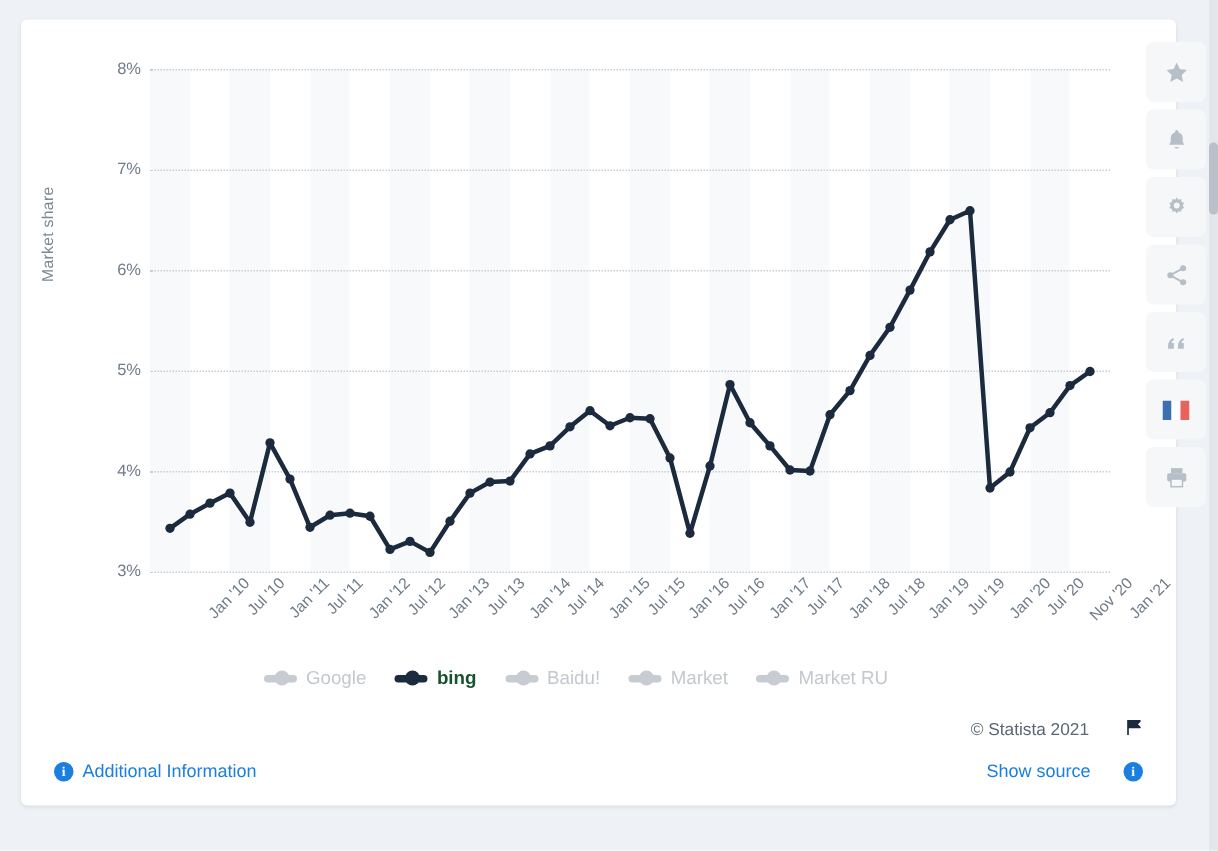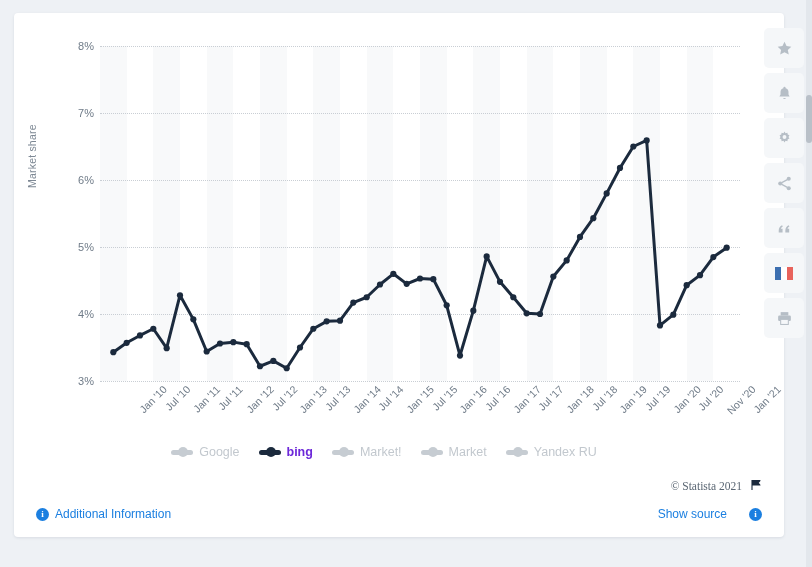--- a/index.html
+++ b/index.html
@@ -100,21 +100,21 @@
     display:flex;
     justify-content:center;
     gap:19px;
   }
   .legend-item{
     display:flex;align-items:center;gap:6px;
     font-size:12.5px;
     color:#c2c8ce;
     cursor:pointer;
   }
-  .legend-item.active{color:#6d28d9;font-weight:bold;}
+  .legend-item.active{color:#14532d;font-weight:bold;}
   .legend-marker{
     position:relative;
     width:22px;height:5px;
     border-radius:3px;
     background:#c6ccd2;
   }
   .legend-marker::after{
     content:"";
     position:absolute;
     left:7px;top:-2.5px;
@@ -123,21 +123,21 @@
     background:#c6ccd2;
   }
   .legend-item.active .legend-marker,
   .legend-item.active .legend-marker::after{background:#1b2a3d;}
   
   .copyright{
     position:absolute;
     right:22px;top:466px;
     font-size:11.5px;
     color:#5a6673;
-    display:flex;align-items:center;gap:8px;font-family:Liberation Serif, serif;
+    display:flex;align-items:center;gap:24px;
   }
   .flag-icon{display:inline-block;}
   .footer-row{
     position:absolute;
     left:0;right:0;top:494px;
     height:26px;
   }
   .addl{
     position:absolute;
     left:22px;top:0;
@@ -313,29 +313,29 @@
         <div class="legend-item">
           <span class="legend-marker"></span>
           <span>Google</span>
         </div>
         <div class="legend-item active">
           <span class="legend-marker"></span>
           <span>bing</span>
         </div>
         <div class="legend-item">
           <span class="legend-marker"></span>
-          <span>Market!</span>
+          <span>Baidu!</span>
         </div>
         <div class="legend-item">
           <span class="legend-marker"></span>
           <span>Market</span>
         </div>
         <div class="legend-item">
           <span class="legend-marker"></span>
-          <span>Yandex RU</span>
+          <span>Market RU</span>
         </div>
       </div>
 
     <div class="copyright">
       <span>© Statista 2021</span>
       <span class="flag-icon">
         <svg width="12" height="12" viewBox="0 0 12 12">
             <path d="M2 1v10M2 1.6h8l-2 2.2 2 2.2H2z" fill="#1b2a3d" stroke="#1b2a3d" stroke-width="1.1" stroke-linejoin="round"></path>
           </svg>
       </span>

